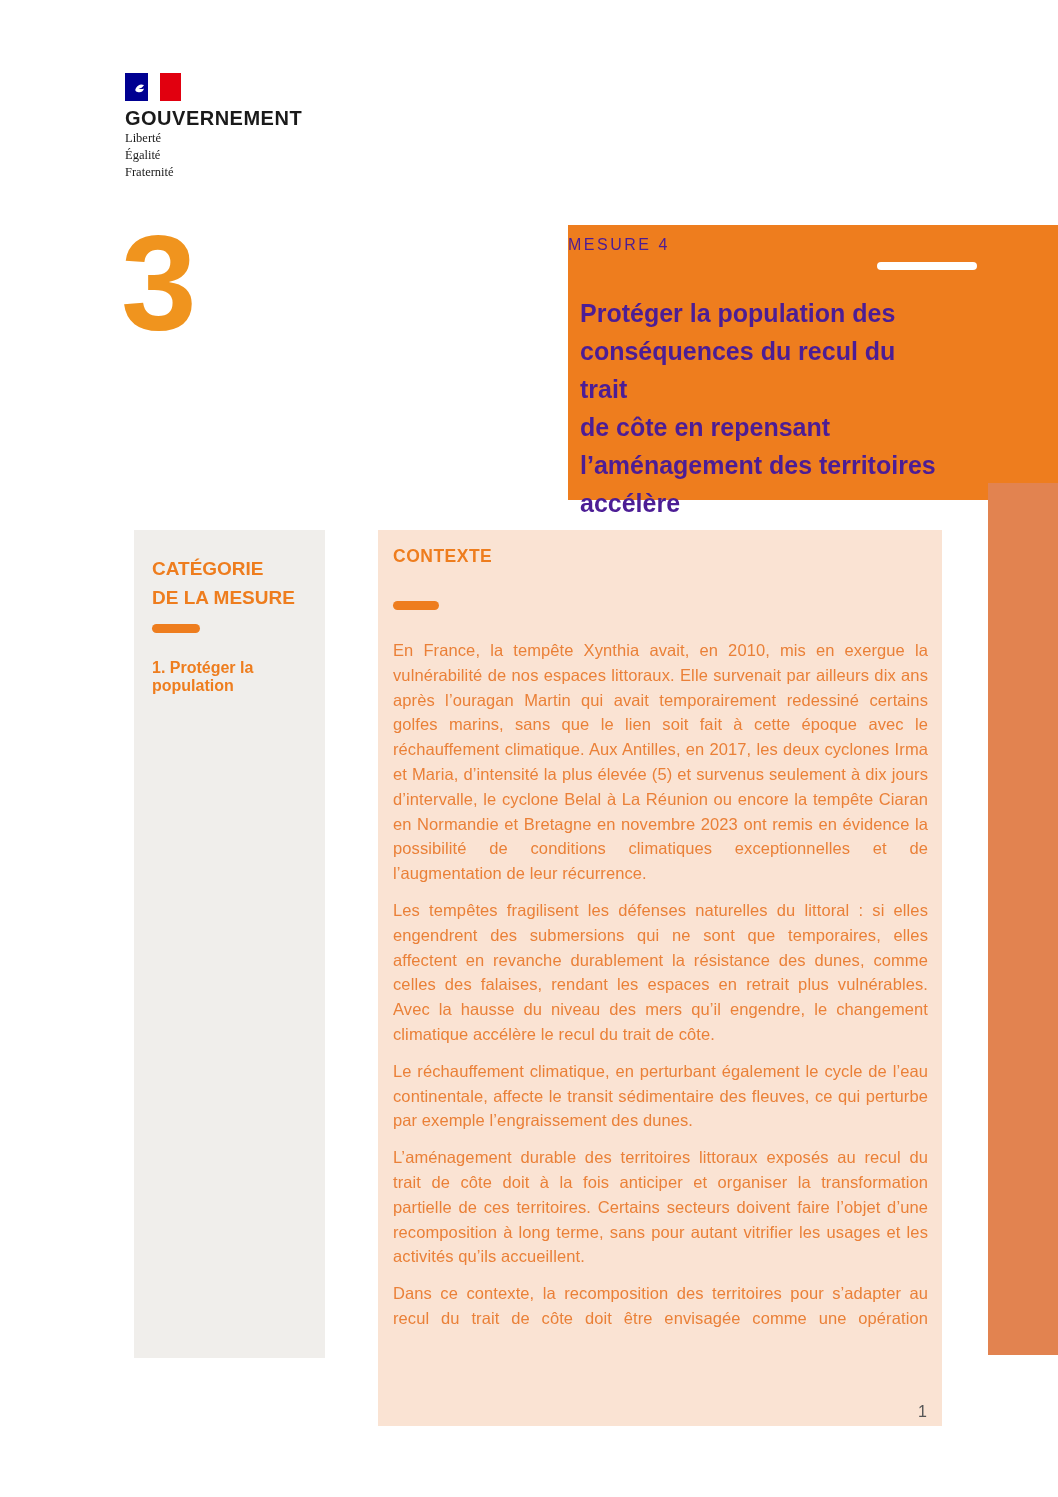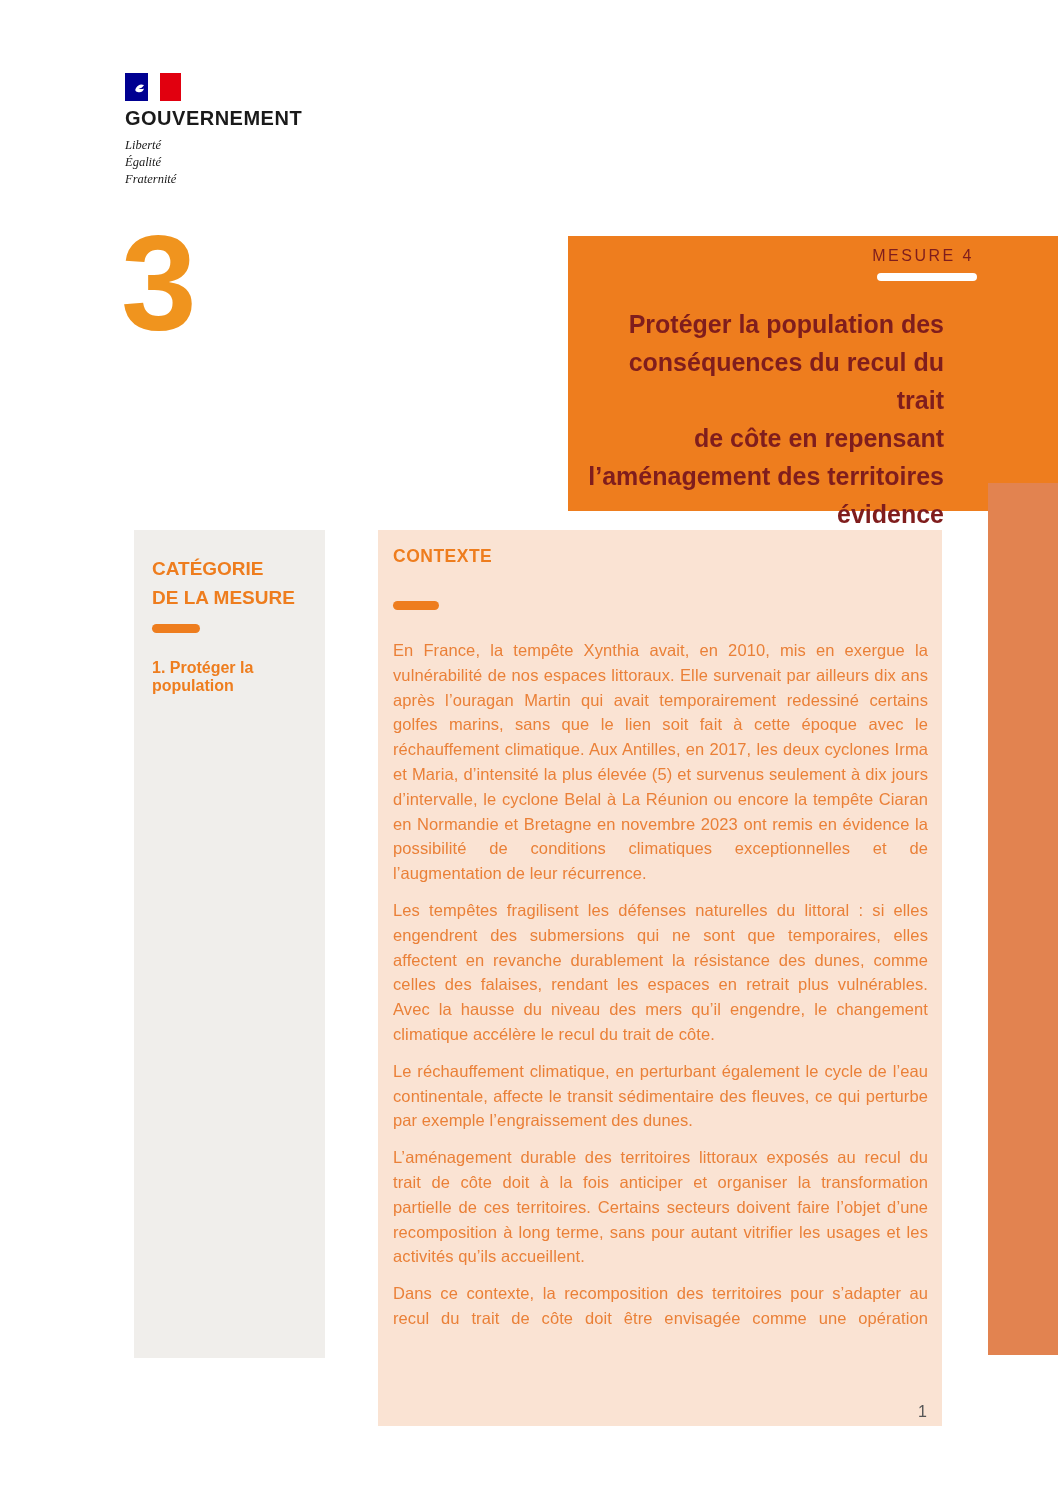--- a/index.html
+++ b/index.html
@@ -17,33 +17,33 @@
   }
   *{box-sizing:border-box;margin:0;padding:0;}
   html,body{background:#ffffff;}
   body{font-family:"Liberation Sans",sans-serif;}
   .page{position:relative;width:1058px;height:1497px;background:#ffffff;overflow:hidden;}
 
   
   .gov-block{position:absolute;left:125px;top:73px;}
   .flag{width:56px;height:28px;display:block;}
   .gov-wordmark{margin-top:6px;font-size:20px;font-weight:800;letter-spacing:.5px;color:var(--ink);}
-  .motto{margin-top:7px;font-family:"Liberation Serif",serif;font-style:italic;font-size:12.5px;line-height:17px;color:var(--ink);}
+  .motto{font-family:"Liberation Serif",serif;font-size:12.5px;line-height:17px;color:var(--ink);}
   .motto div{white-space:nowrap;}
 
   
   .pnacc{position:absolute;left:121px;top:224px;width:440px;}
   .pnacc-word{font-size:84px;line-height:66px;font-weight:800;letter-spacing:0px;}
   .pnacc-row{display:flex;align-items:flex-start;margin-top:8px;}
   .pnacc-three{font-size:136px;line-height:100px;font-weight:800;color:var(--logo-orange);margin-right:10px;}
   .pnacc-tagline{margin-top:10px;font-size:22.5px;line-height:27.5px;font-weight:700;color:var(--deep-red);}
 
   
-  .mesure-box{position:absolute;left:568px;top:236px;width:490px;height:275px;
-    background:var(--box-orange);color:#7f1d1d;text-align:right;}
+  .mesure-box{position:absolute;left:568px;top:225px;width:490px;height:275px;
+    background:var(--box-orange);color:#4c1d95;}
   .mesure-kicker{padding:11px 84px 0 0;font-size:16px;font-weight:500;letter-spacing:2.5px;}
   .mesure-bar{margin:8px 81px 0 auto;width:100px;height:8px;border-radius:4px;background:#fff;}
   .mesure-title{margin-top:24px;padding:0 114px 0 12px;font-size:25px;font-weight:700;line-height:38px;}
 
   
   .side-strip{position:absolute;left:988px;top:483px;width:70px;height:872px;background:var(--strip-orange);}
 
   
   .category-panel{position:absolute;left:134px;top:530px;width:191px;height:828px;
     background:var(--panel-gray);padding:24px 16px 0 18px;}
@@ -91,21 +91,21 @@
   </div>
 
   <div class="mesure-box">
     <div class="mesure-kicker">MESURE 4</div>
     <div class="mesure-bar"></div>
     <div class="mesure-title">
       <div>Protéger la population des</div>
       <div>conséquences du recul du trait</div>
       <div>de côte en repensant</div>
       <div>l’aménagement des territoires</div>
-      <div>évidence</div>
+      <div>accélère</div>
     </div>
   </div>
 
   <div class="side-strip"></div>
 
   <div class="category-panel">
     <div class="category-heading">
       <div>CATÉGORIE</div>
       <div>DE LA MESURE</div>
     </div>

